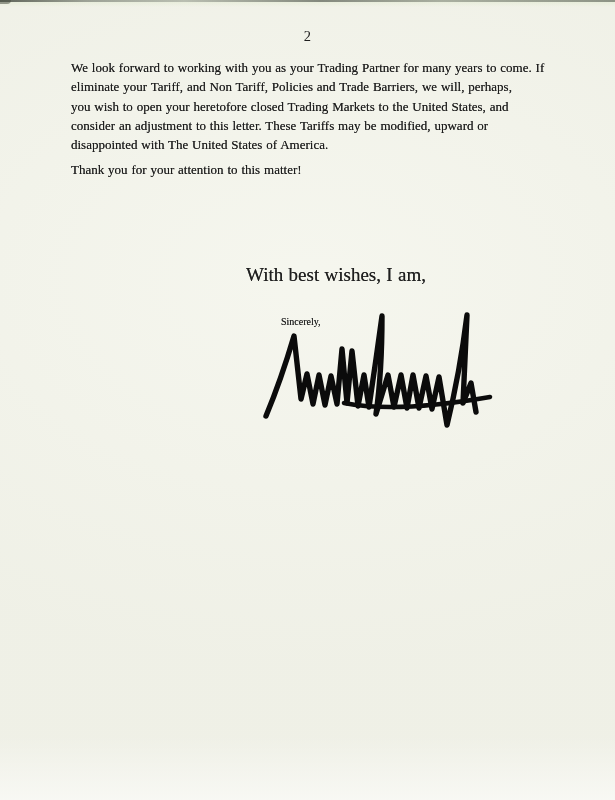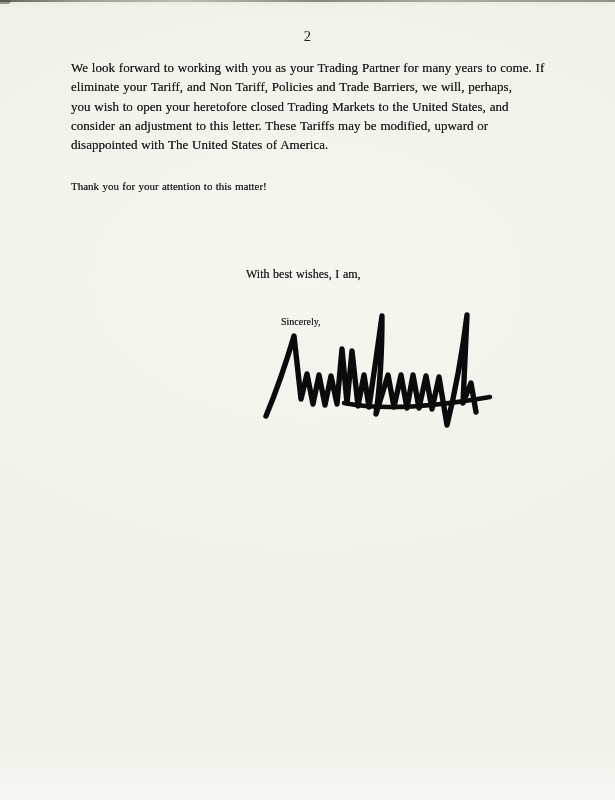--- a/index.html
+++ b/index.html
@@ -54,33 +54,33 @@
     font-size: 13px;
     line-height: 19.3px;
     word-spacing: 0.6px;
     text-shadow: 0 0 0.5px rgba(25,25,25,0.75);
   }
   .body-paragraph .line {
     white-space: nowrap;
   }
   .thanks {
     position: absolute;
-    top: 177px;
+    top: 160px;
     left: 71px;
-    font-size: 11px;
+    font-size: 13px;
     line-height: 19.3px;
     word-spacing: 0.6px;
     white-space: nowrap;
     text-shadow: 0 0 0.5px rgba(25,25,25,0.75);
   }
   .valediction {
     position: absolute;
     top: 265px;
     left: 246px;
-    font-size: 12px;
+    font-size: 19px;
     line-height: 19.3px;
     word-spacing: 0.6px;
     white-space: nowrap;
     text-shadow: 0 0 0.5px rgba(25,25,25,0.75);
   }
   .signoff {
     position: absolute;
     top: 295px;
     left: 281px;
     font-size: 10px;

